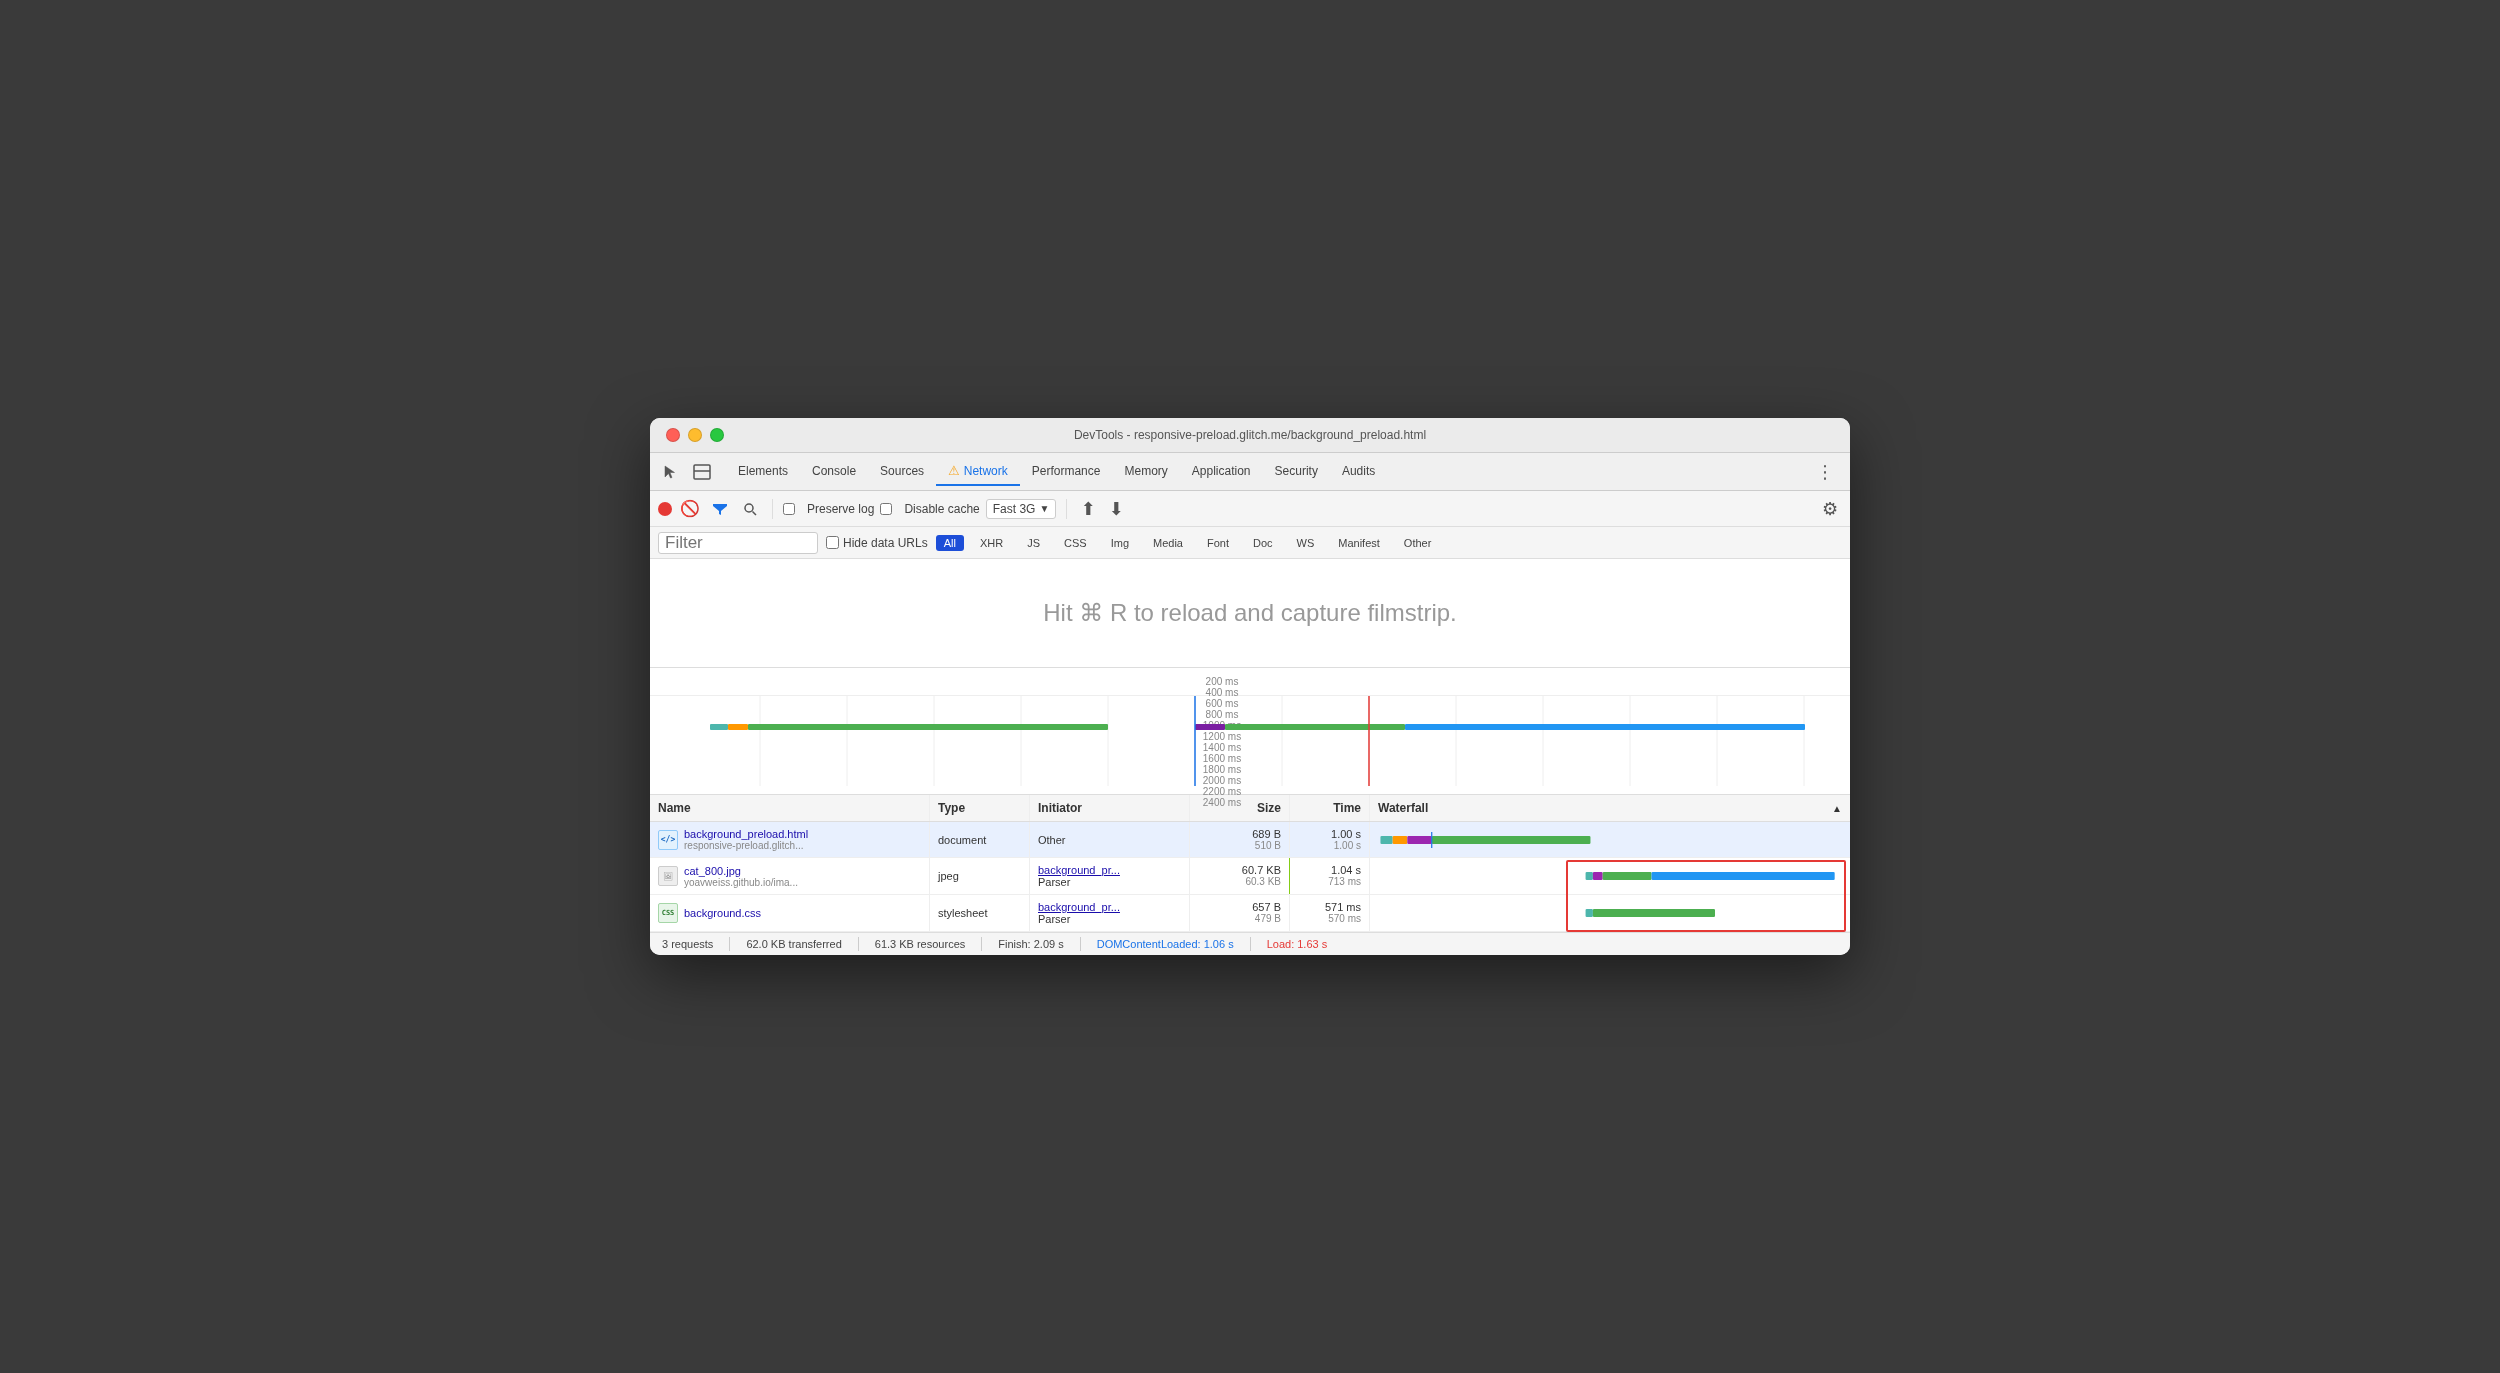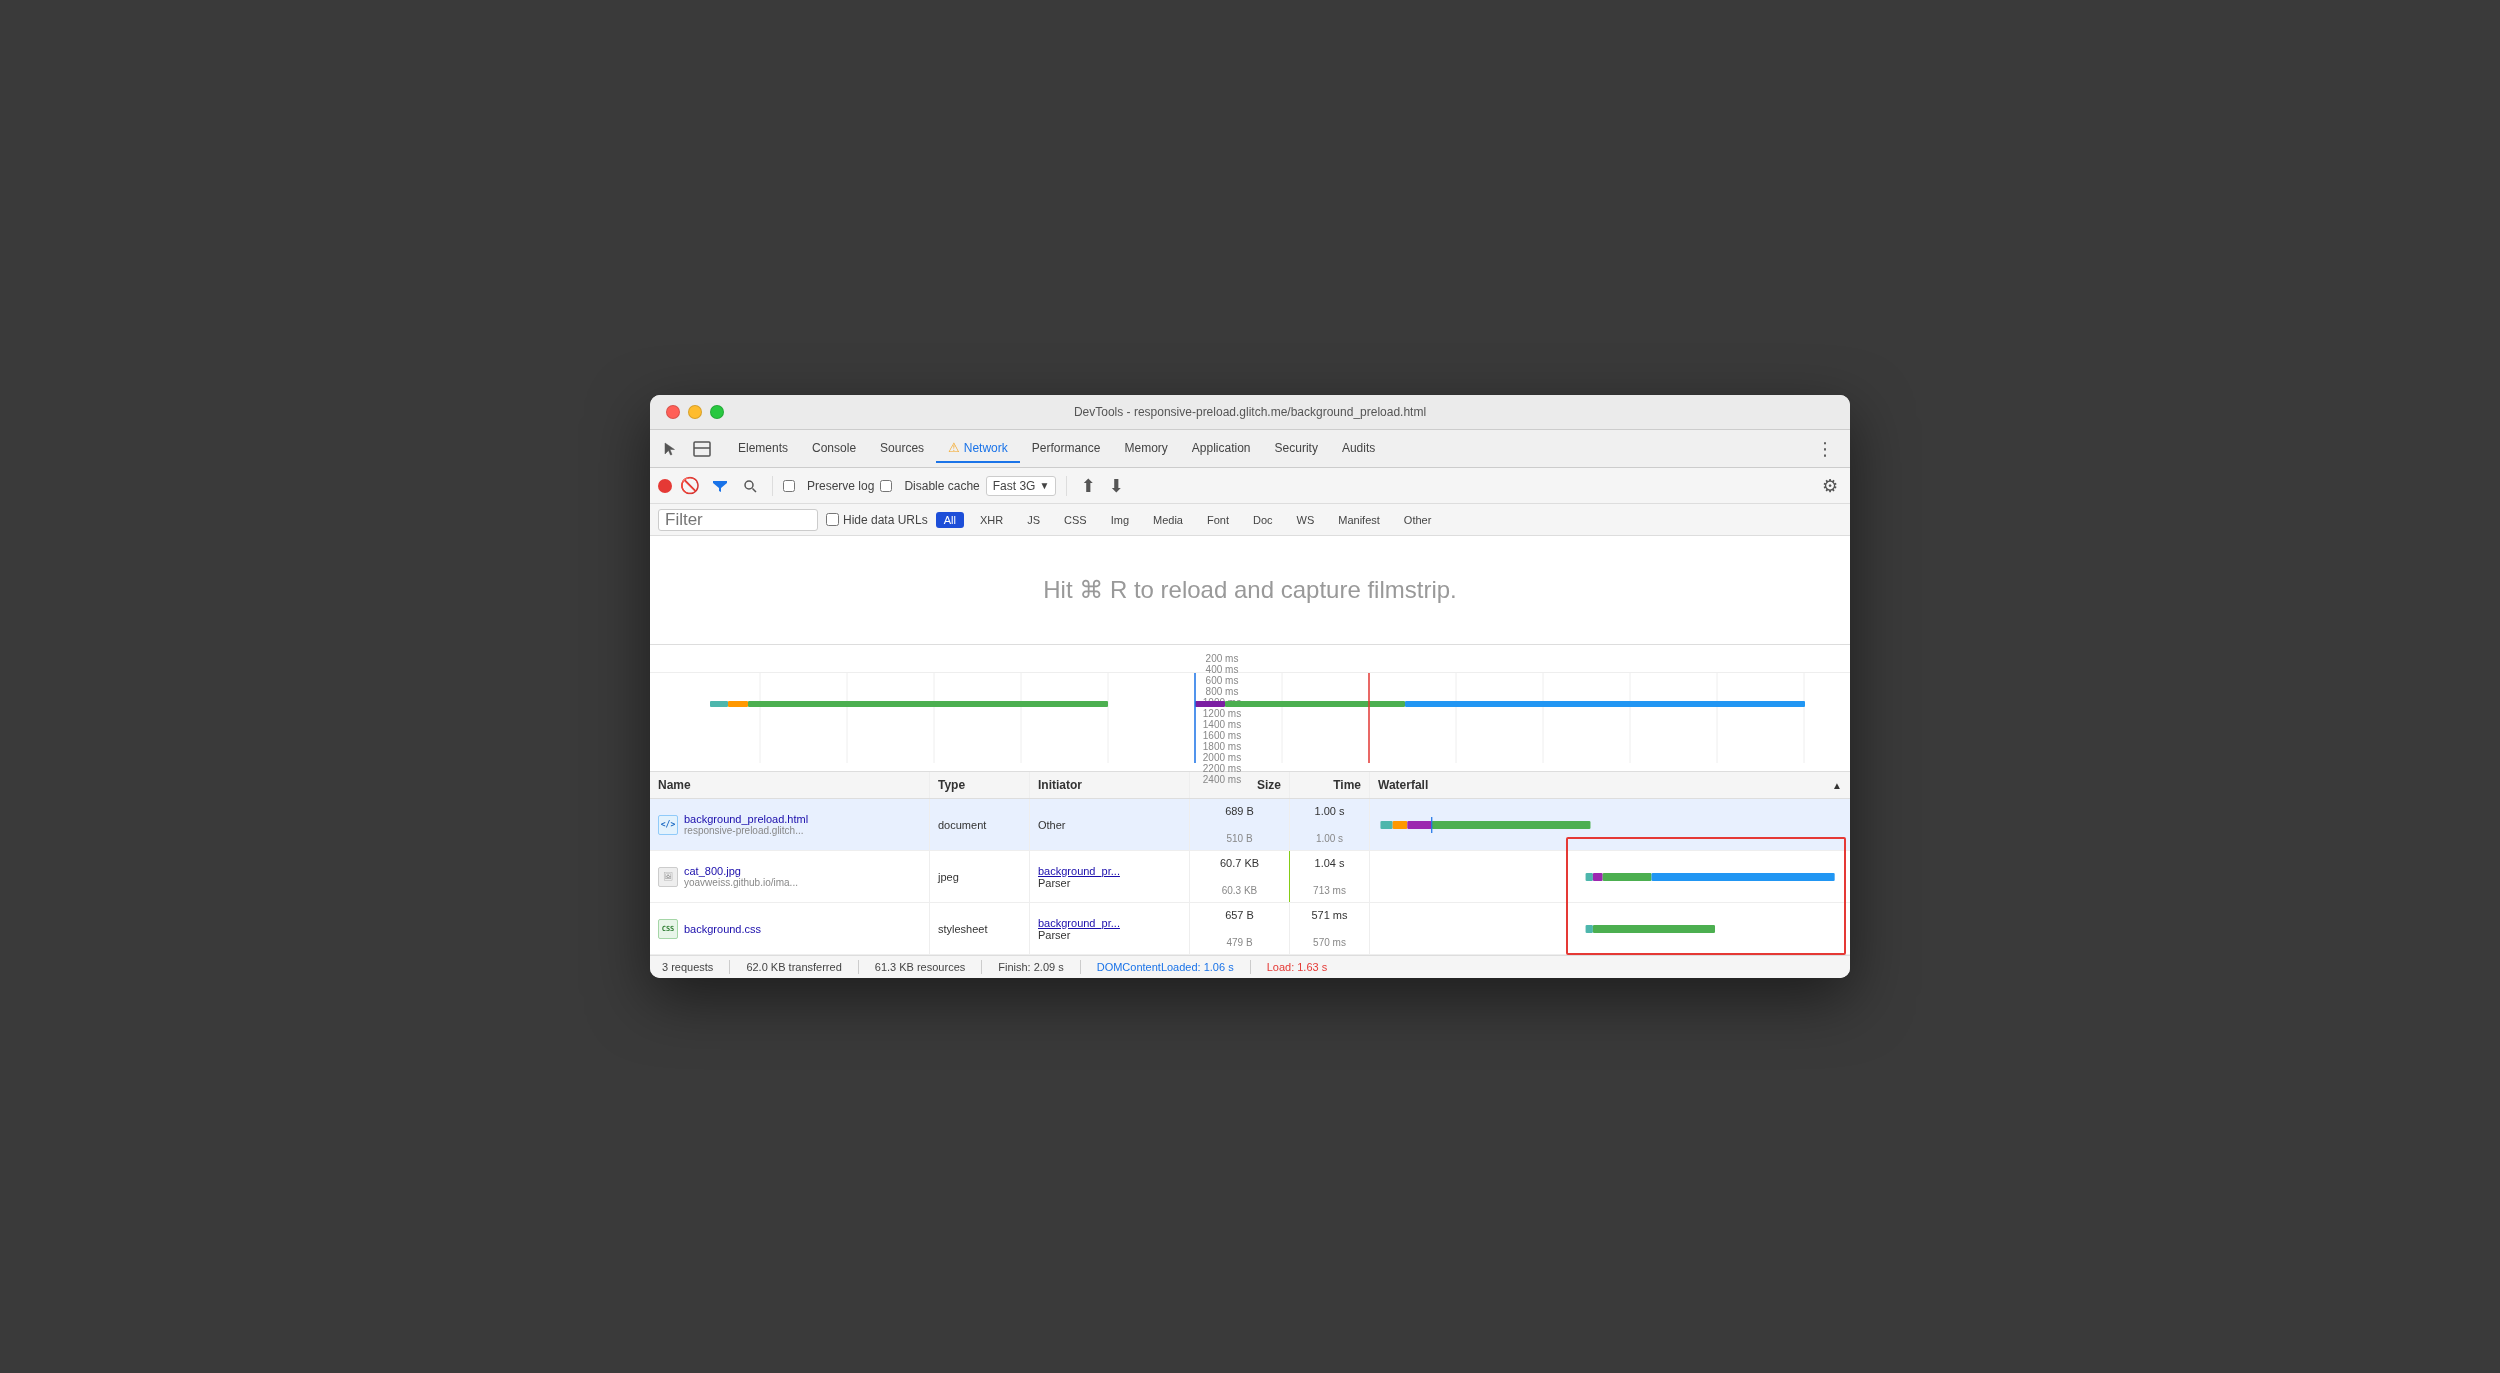--- a/index.html
+++ b/index.html
@@ -340,23 +340,22 @@
       display: flex;
       align-items: center;
       justify-content: center;
       width: 20px;
       height: 20px;
       font-family: monospace;
     }
     .col-size-cell, .col-time-cell {
       display: flex;
       flex-direction: column;
-      align-items: center;
-      justify-content: center;
-      gap: 16px;
+      align-items: flex-end;
+      justify-content: center;
     }
     .size-primary, .time-primary {
       font-size: 11px;
       color: #333;
     }
     .size-secondary, .time-secondary {
       font-size: 10px;
       color: #888;
     }
     

